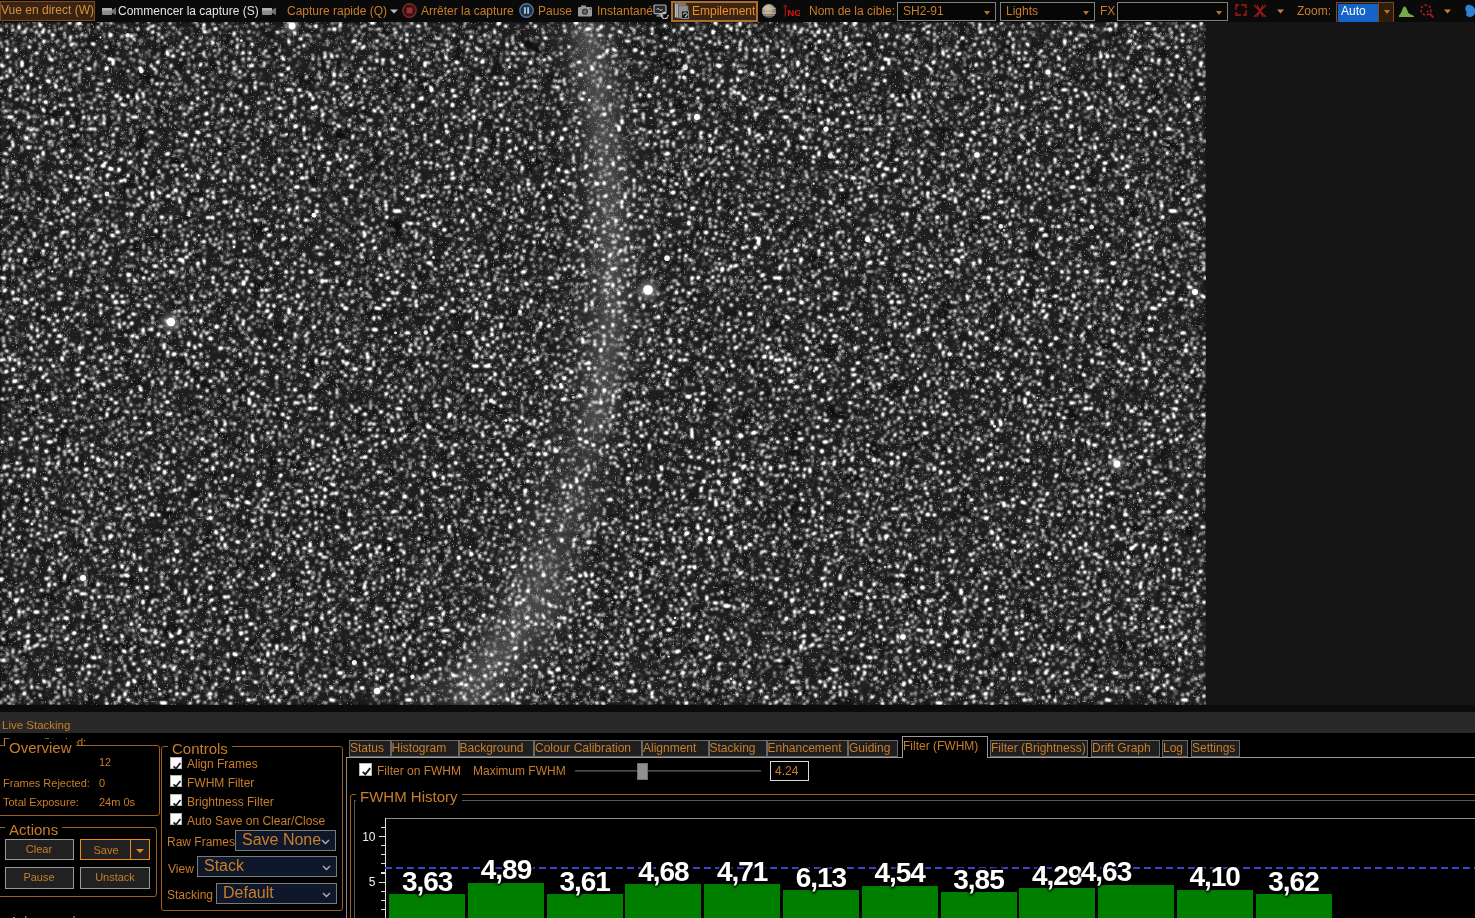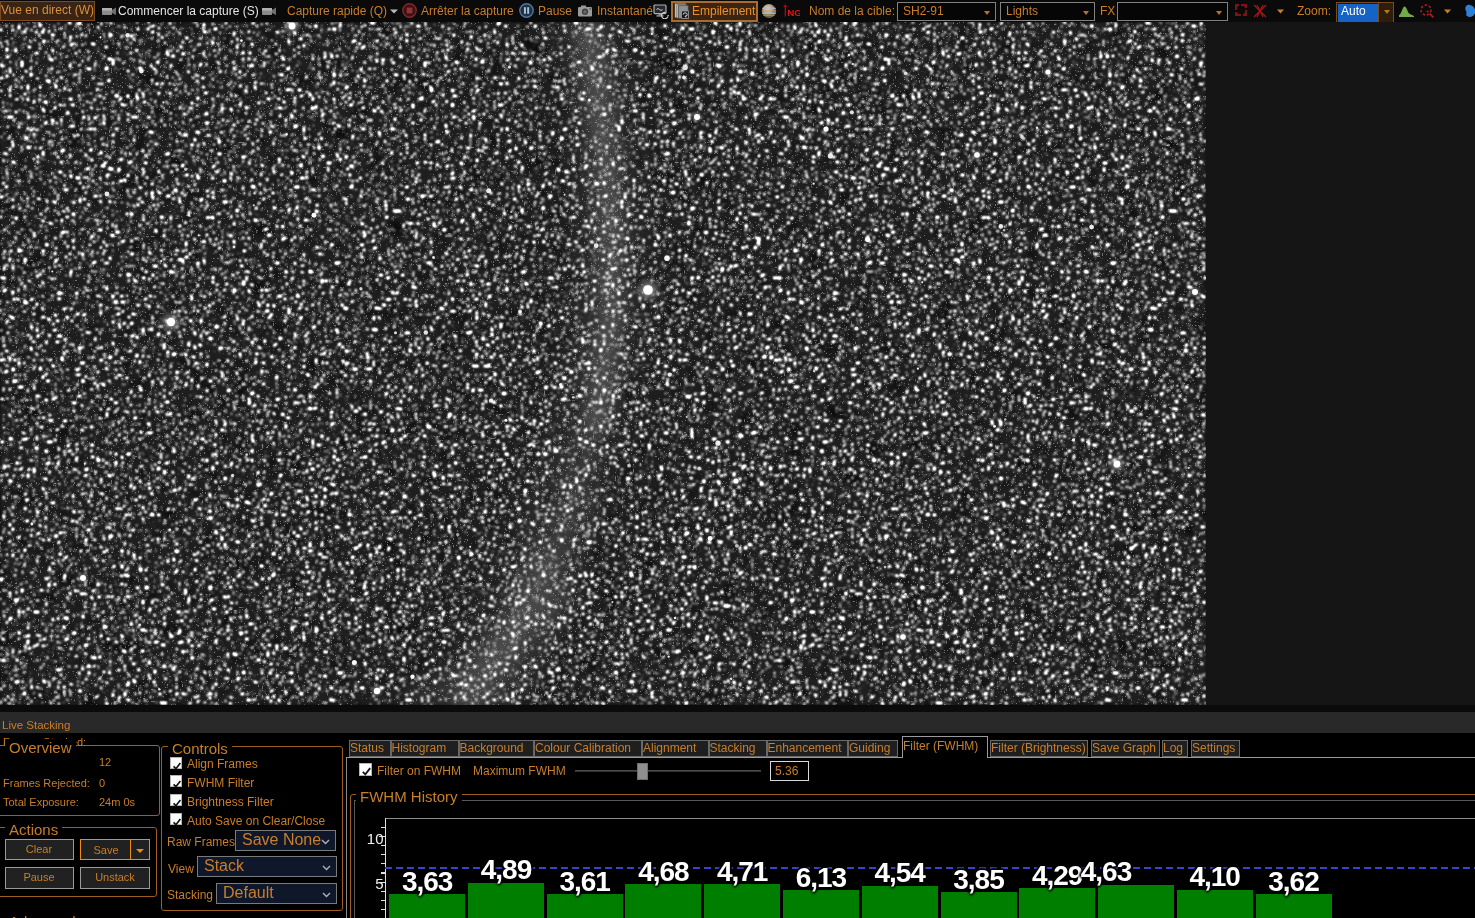--- a/index.html
+++ b/index.html
@@ -34,21 +34,21 @@
 #sliderthumb { position:absolute; left:637px; top:762.5px; width:11px; height:17px; background:#8f8f8f; border:1px solid #6f6f6f; }
 #fwhmbox { position:absolute; left:770px; top:760.5px; width:39px; height:20px; background:#000; border:1px solid #d9d9d9; color:#c97e2a; font-size:12px; line-height:18px; padding-left:4px; }
 #chart { position:absolute; left:354px; top:800px; width:1121px; height:118px; background:#000; border-left:1px solid #585858; border-top:1px solid #585858; overflow:hidden; z-index:2; }
 .bar { position:absolute; background:#007e00; bottom:0; }
 .blab { position:absolute; color:#fff; font-size:28px; font-weight:bold; text-align:center; letter-spacing:-1px; text-shadow:-2px 0 2px #000, 2px 0 2px #000, 0 -2px 2px #000, 0 2px 2px #000; z-index:5; }
 #dash { position:absolute; left:30px; top:66.3px; width:1091px; height:2px; background:repeating-linear-gradient(90deg,#4040cf 0 7px,transparent 7px 11px); z-index:4; }
 #plotborder { position:absolute; left:29.5px; top:16.5px; width:1091.5px; height:1px; background:#8f8f8f; }
 #yaxis { position:absolute; left:29.5px; top:16.5px; width:1.5px; height:102px; background:#e0e0e0; }
 .mtick { position:absolute; left:25.8px; width:4px; height:1.3px; background:#e0e0e0; }
 .Mtick { position:absolute; left:23.7px; width:6px; height:1.3px; background:#e0e0e0; }
-.ylab { position:absolute; color:#f0f0f0; font-size:15px; text-align:right; width:20.5px; left:8px; }
+.ylab { position:absolute; color:#f0f0f0; font-size:12px; text-align:right; width:20.5px; left:0; }
 </style></head>
 <body>
 <div id="page">
   <div id="toolbar">
       <div class="tbtn" style="left:0px;width:95px;"><span style="color:#d8913c">Vue en direct (W)</span></div>
       <svg class="ti" style="left:101px" width="16" height="16">
         <rect x="1" y="5" width="10" height="7" rx="1" fill="#8a8a8a"></rect>
         <rect x="1" y="5" width="10" height="2.6" fill="#b0b0b0"></rect>
         <path d="M11 7 L15 4.6 L15 12 L11 10 Z" fill="#6f6f6f"></path>
       </svg>
@@ -428,21 +428,21 @@
   <div class="tab" style="left:349px;width:41.5px">Status</div>
     <div class="tab" style="left:390.5px;width:68px">Histogram</div>
     <div class="tab" style="left:458.5px;width:75.5px">Background</div>
     <div class="tab" style="left:534px;width:108px">Colour Calibration</div>
     <div class="tab" style="left:642px;width:66.5px">Alignment</div>
     <div class="tab" style="left:708.5px;width:58px">Stacking</div>
     <div class="tab" style="left:766.5px;width:81.5px">Enhancement</div>
     <div class="tab" style="left:848px;width:50px">Guiding</div>
     <div class="tab sel" style="left:902px;width:86px">Filter (FWHM)</div>
     <div class="tab" style="left:990px;width:98px">Filter (Brightness)</div>
-    <div class="tab" style="left:1091px;width:69px">Save Graph</div>
+    <div class="tab" style="left:1091px;width:69px">Drift Graph</div>
     <div class="tab" style="left:1162px;width:26px">Log</div>
     <div class="tab" style="left:1191px;width:49px">Settings</div>
 
 <div class="grp" style="left:-3px;top:745px;width:163px;height:71px"></div>
 <div class="gtitle" style="left:5px;top:739px">Overview</div>
 <div class="olab" style="left:3px;top:736px">Frames Stacked:</div>
     <div class="olab" style="left:99px;top:756px">12</div>
 <div class="olab" style="left:3px;top:776.5px">Frames Rejected:</div>
     <div class="olab" style="left:99px;top:776.5px">0</div>
 <div class="olab" style="left:3px;top:796px">Total Exposure:</div>
@@ -493,21 +493,21 @@
         <path d="M1 1 L4.5 4.5 L8 1" stroke="#b0b0b0" stroke-width="1.4" fill="none"></path>
       </svg></div>
 
 <div class="cb" style="left:359px;top:763px;width:13px;height:13px"><svg width="13" height="13" viewBox="0 0 12 12">
         <path d="M2.6 6.3 L4.9 8.7 L9.4 2.9" stroke="#161616" stroke-width="1.7" fill="none"></path>
       </svg></div>
     <div class="clab" style="left:377px;top:764px">Filter on FWHM</div>
 <div class="clab" style="left:473px;top:764px">Maximum FWHM</div>
 <div id="slidertrack"></div>
     <div id="sliderthumb"></div>
-<div id="fwhmbox">5.36</div>
+<div id="fwhmbox">4.24</div>
 <div class="grp" style="left:350px;top:793.5px;width:1129px;height:200px"></div>
 <div class="gtitle" style="left:356px;top:787.5px">FWHM History</div>
 
   <div id="chart">
   <div class="bar" style="left:34.2px;top:93.0px;width:76px"></div>
       <div class="bar" style="left:113.0px;top:81.5px;width:76px"></div>
       <div class="bar" style="left:191.7px;top:93.2px;width:76px"></div>
       <div class="bar" style="left:270.4px;top:83.4px;width:76px"></div>
       <div class="bar" style="left:349.2px;top:83.2px;width:76px"></div>
       <div class="bar" style="left:427.9px;top:89.4px;width:76px"></div>

